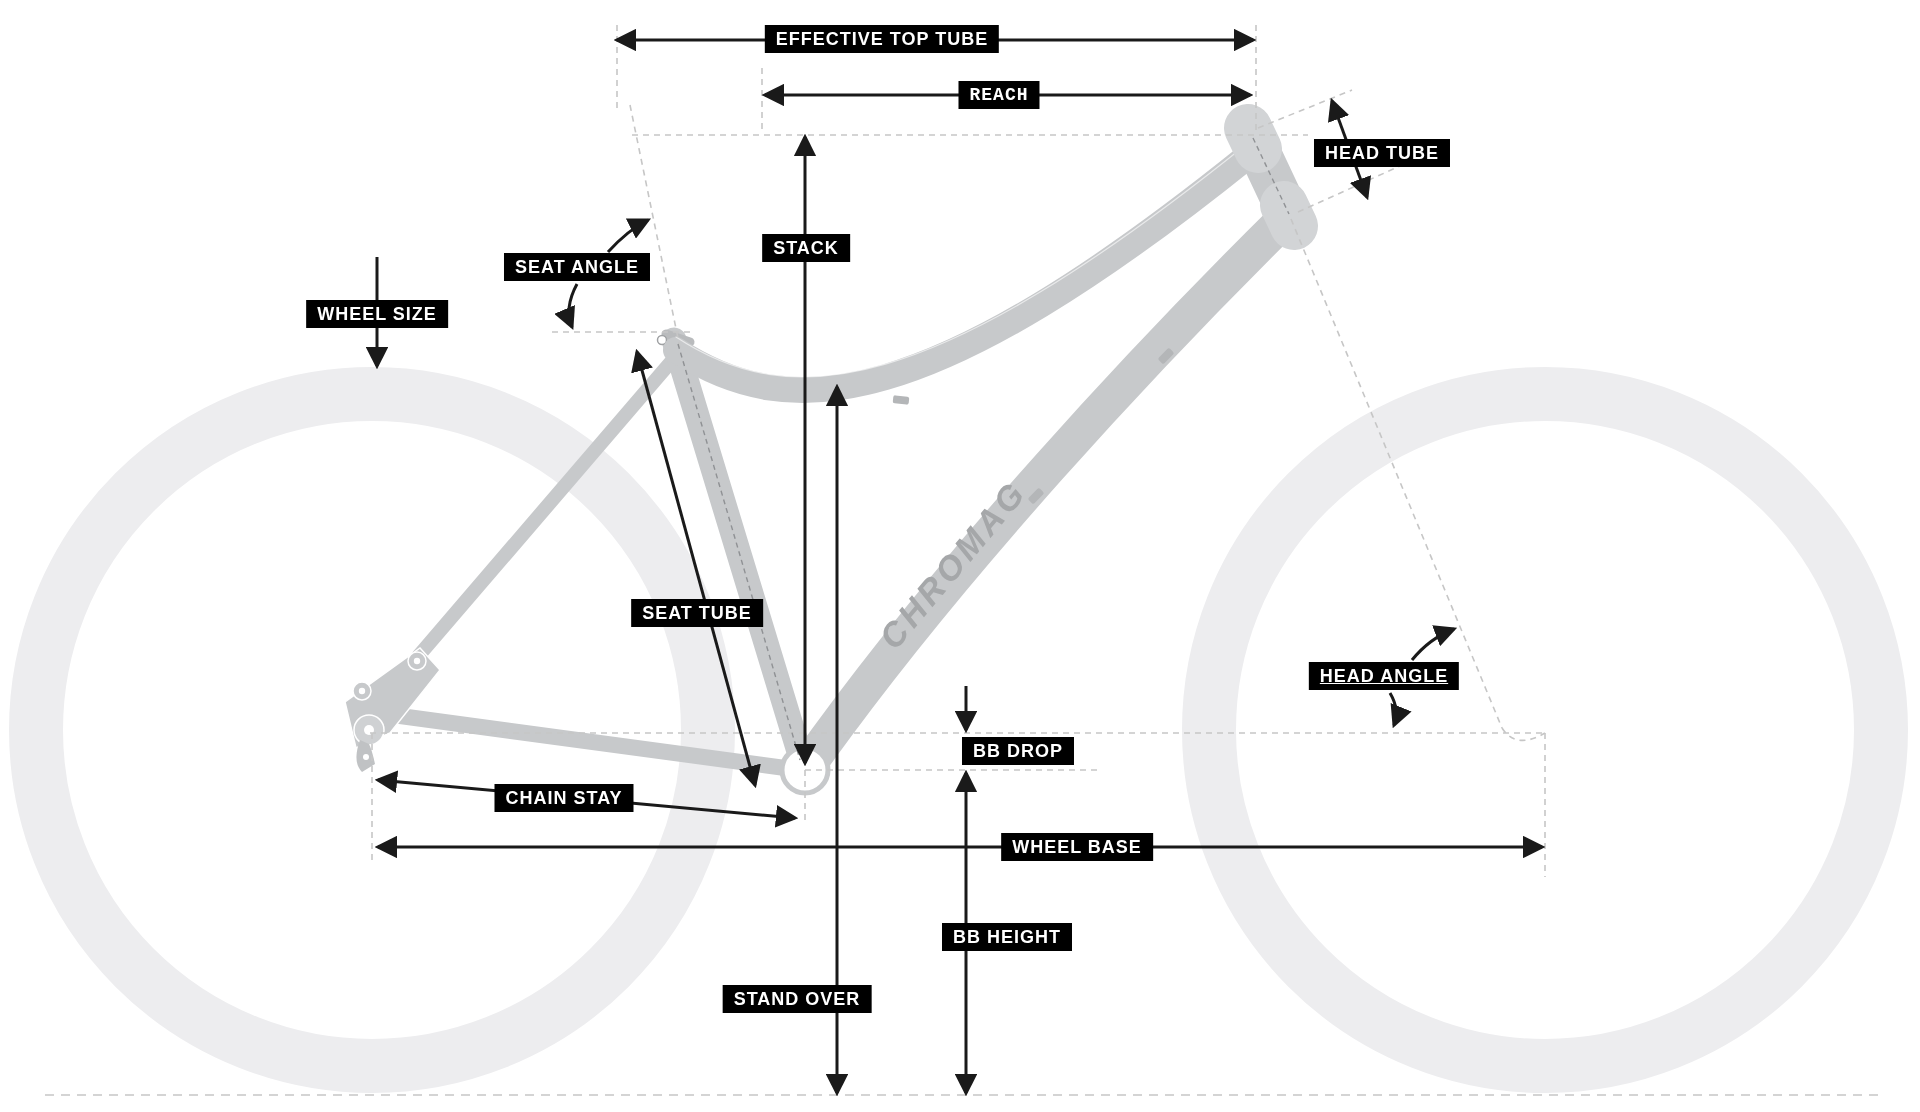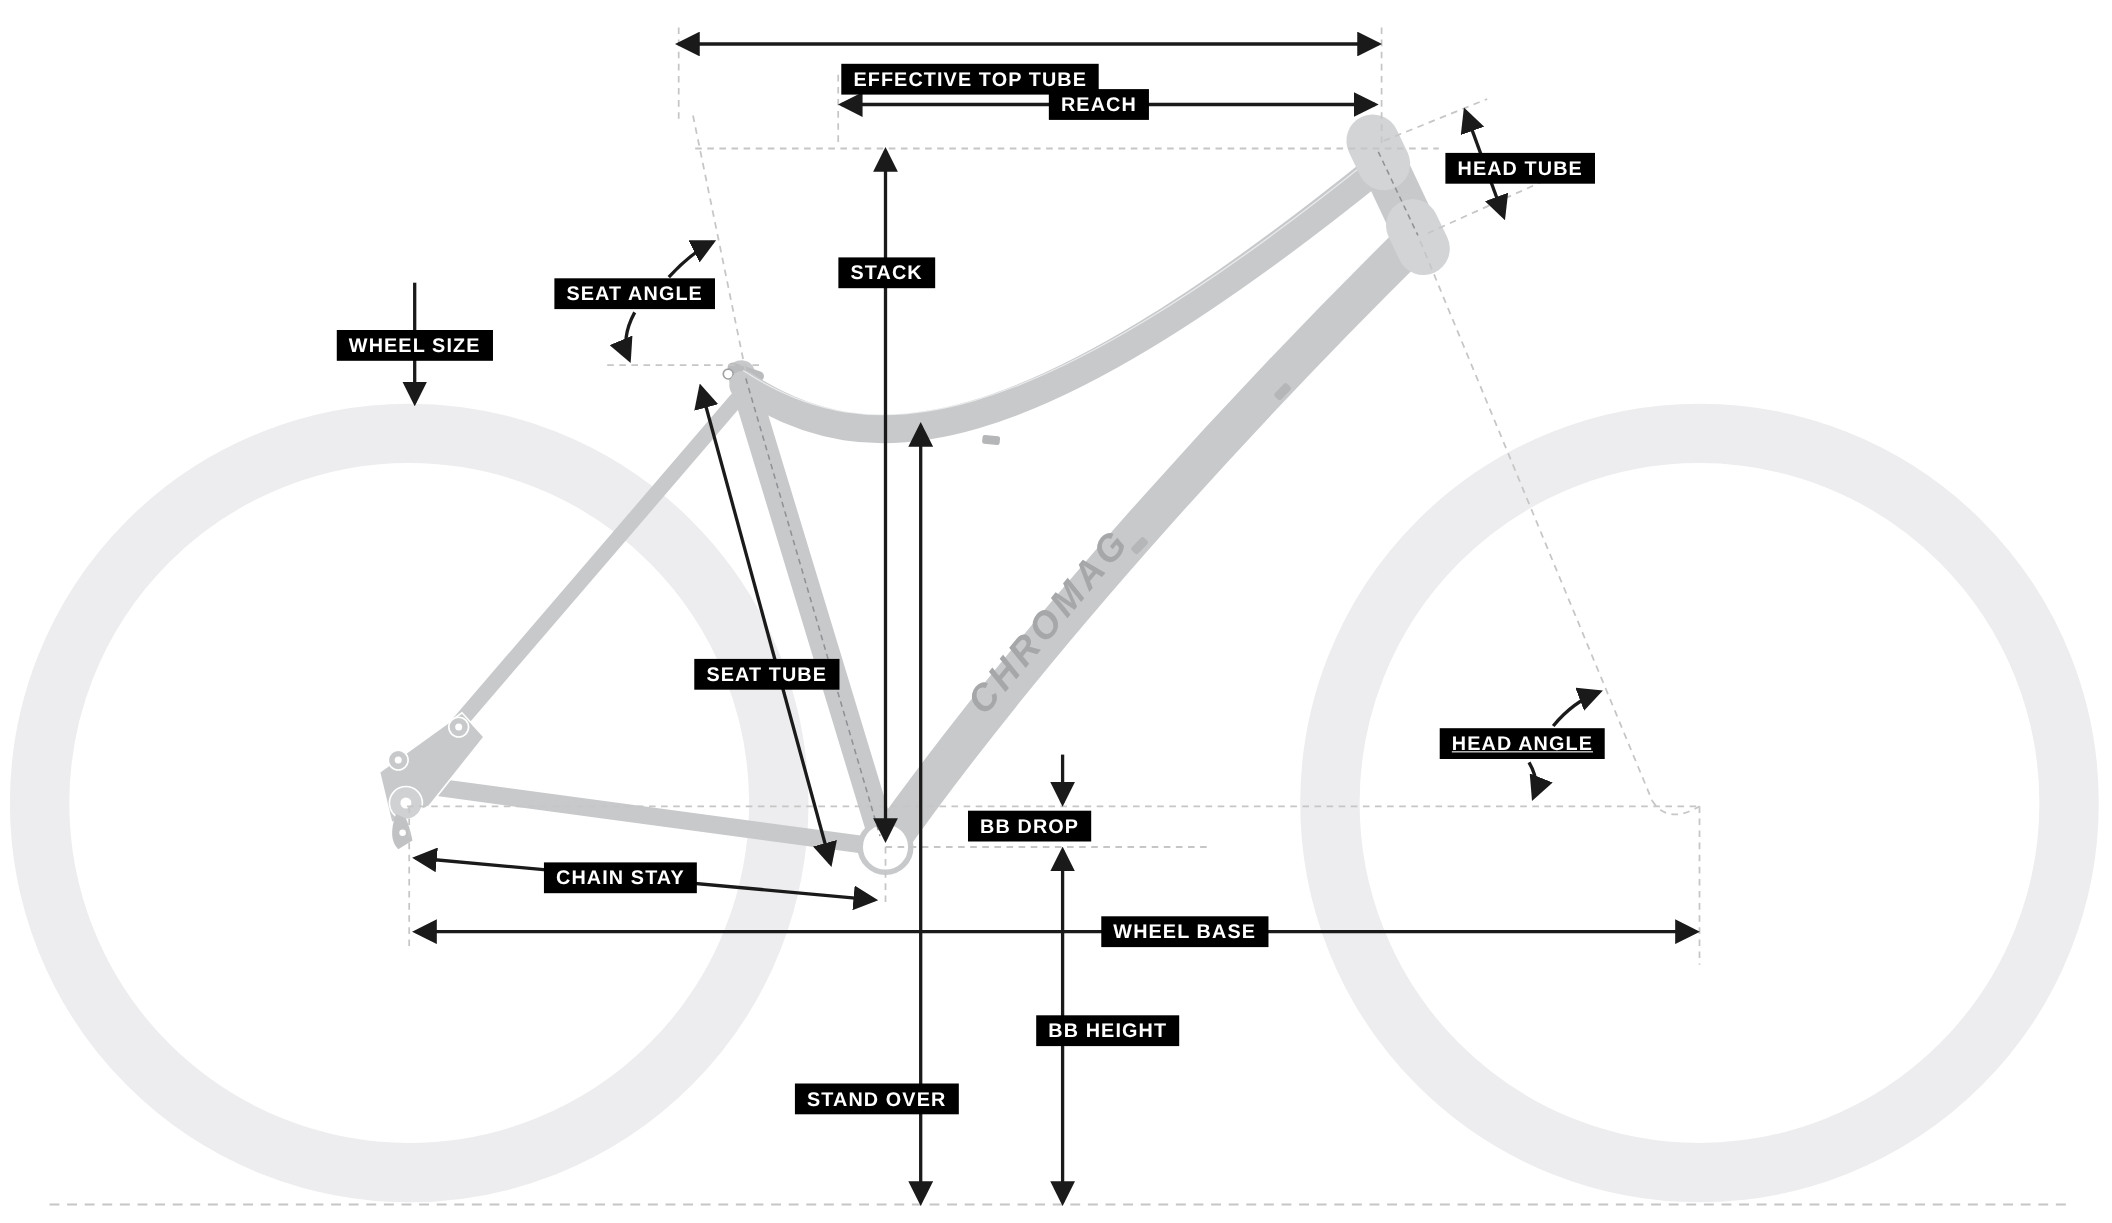--- a/index.html
+++ b/index.html
@@ -137,27 +137,27 @@
       <line x1="966" y1="1093" x2="966" y2="773" marker-start="url(#arw)" marker-end="url(#arw)"></line>
 
       <line x1="378" y1="780" x2="795" y2="818" marker-start="url(#arw)" marker-end="url(#arw)"></line>
 
       <line x1="378" y1="847" x2="1542" y2="847" marker-start="url(#arw)" marker-end="url(#arw)"></line>
 
       <line x1="837" y1="387" x2="837" y2="1093" marker-start="url(#arw)" marker-end="url(#arw)"></line>
     </g>
   </svg>
 
-  <div class="geo-label" style="left: 882px; top: 39px; margin-top: 33px;">EFFECTIVE TOP TUBE</div>
-  <div class="geo-label" style="left: 999px; top: 95px;">REACH</div>
+  <div class="geo-label" style="left: 882px; top: 39px;">EFFECTIVE TOP TUBE</div>
+  <div class="geo-label" style="left: 999px; top: 95px; font-family: Liberation Mono, monospace;">REACH</div>
   <div class="geo-label" style="left: 1382px; top: 153px;">HEAD TUBE</div>
   <div class="geo-label" style="left: 577px; top: 267px;">SEAT ANGLE</div>
   <div class="geo-label" style="left: 377px; top: 314px;">WHEEL SIZE</div>
   <div class="geo-label" style="left: 806px; top: 248px;">STACK</div>
   <div class="geo-label" style="left: 673px; top: 613px; margin-left: 24px;">SEAT TUBE</div>
   <div class="geo-label" style="left: 1384px; top: 676px; text-decoration: underline;">HEAD ANGLE</div>
-  <div class="geo-label" style="left: 936px; top: 751px;">BB DROP</div>
+  <div class="geo-label" style="left: 1018px; top: 751px;">BB DROP</div>
   <div class="geo-label" style="left: 564px; top: 798px;">CHAIN STAY</div>
   <div class="geo-label" style="left: 1077px; top: 847px; text-align: center;">WHEEL BASE</div>
   <div class="geo-label" style="left: 965px; top: 937px; margin-left: 42px;">BB HEIGHT</div>
   <div class="geo-label" style="left: 797px; top: 999px;">STAND OVER</div>
 
 </div>
 
 </body></html>

